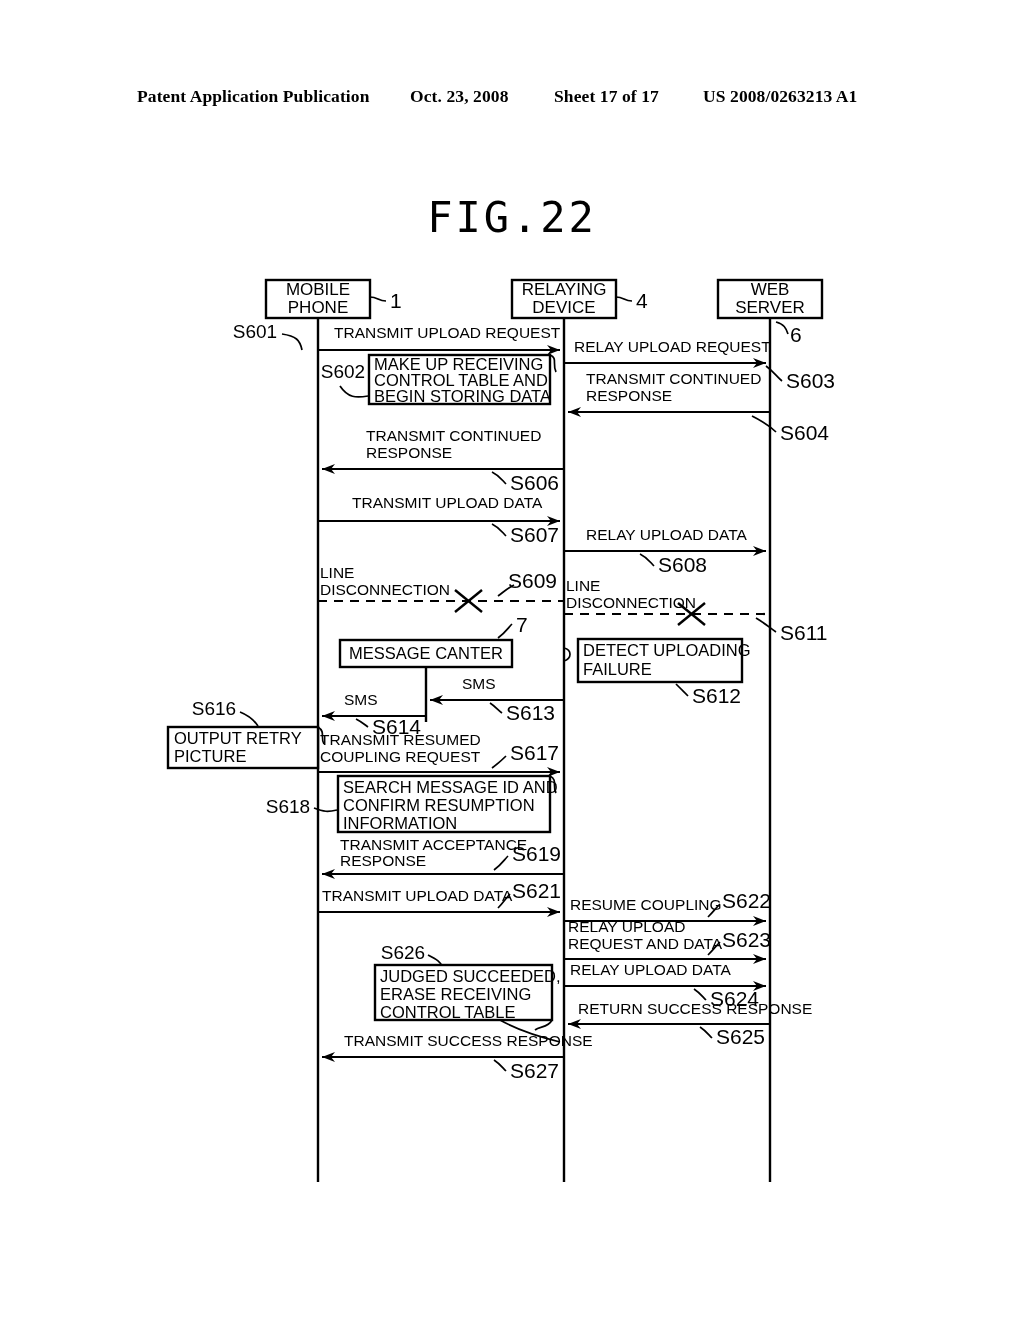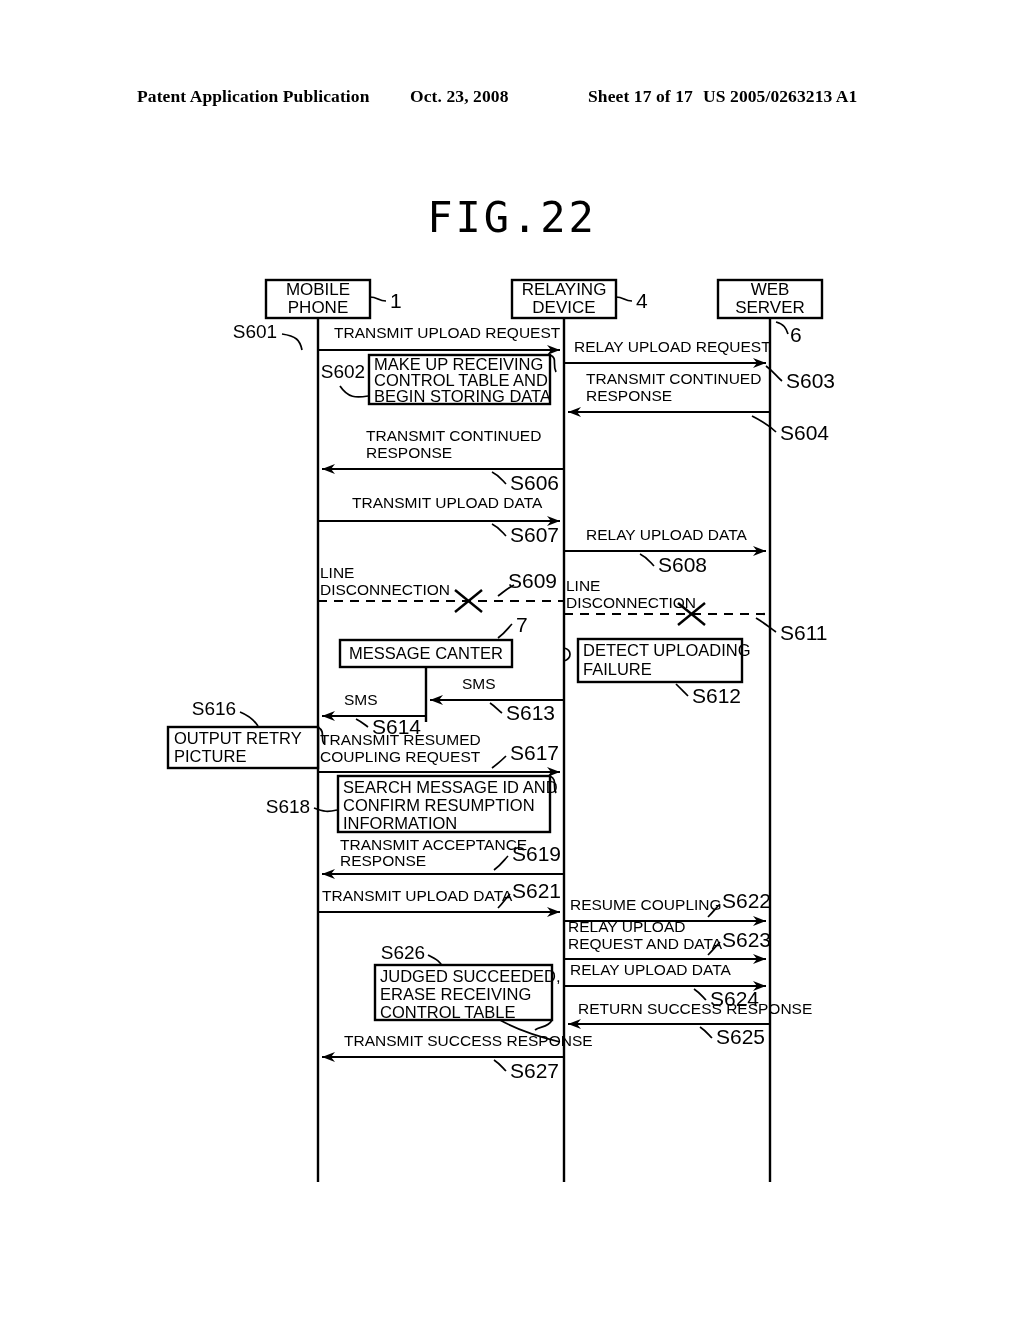--- a/index.html
+++ b/index.html
@@ -28,21 +28,21 @@
     width: 1024px;
     font-family: "Liberation Serif", serif;
     font-weight: bold;
     font-size: 17.5px;
     letter-spacing: 0.1px;
     white-space: nowrap;
   }
   .pub-header span { position: absolute; }
   .ph-pub   { left: 137px; }
   .ph-date  { left: 410px; }
-  .ph-sheet { left: 588px; }
+  .ph-sheet { left: 554px; }
   .ph-num   { left: 703px; }
 
   
   .fig-title {
     position: absolute;
     top: 193px;
     left: 0;
     width: 1024px;
     text-align: center;
     font-family: "DejaVu Sans Mono", monospace;
@@ -74,21 +74,21 @@
 </style>
 </head>
 <body>
 
 <div id="page">
 
   <div class="pub-header">
     <span class="ph-pub">Patent Application Publication</span>
     <span class="ph-date">Oct. 23, 2008</span>
     <span class="ph-sheet">Sheet 17 of 17</span>
-    <span class="ph-num">US 2005/0263213 A1</span>
+    <span class="ph-num">US 2008/0263213 A1</span>
   </div>
 
   <div class="fig-title">FIG.22</div>
 
   <svg id="diagram" width="1024" height="1320" viewBox="0 0 1024 1320">
     <defs>
       <marker id="arrowR" markerWidth="14" markerHeight="12" refX="13" refY="6" orient="auto" markerUnits="userSpaceOnUse">
         <path d="M0,1 L13,6 L0,11 L4,6 Z" fill="#000"></path>
       </marker>
       <marker id="arrowL" markerWidth="14" markerHeight="12" refX="1" refY="6" orient="auto" markerUnits="userSpaceOnUse">

